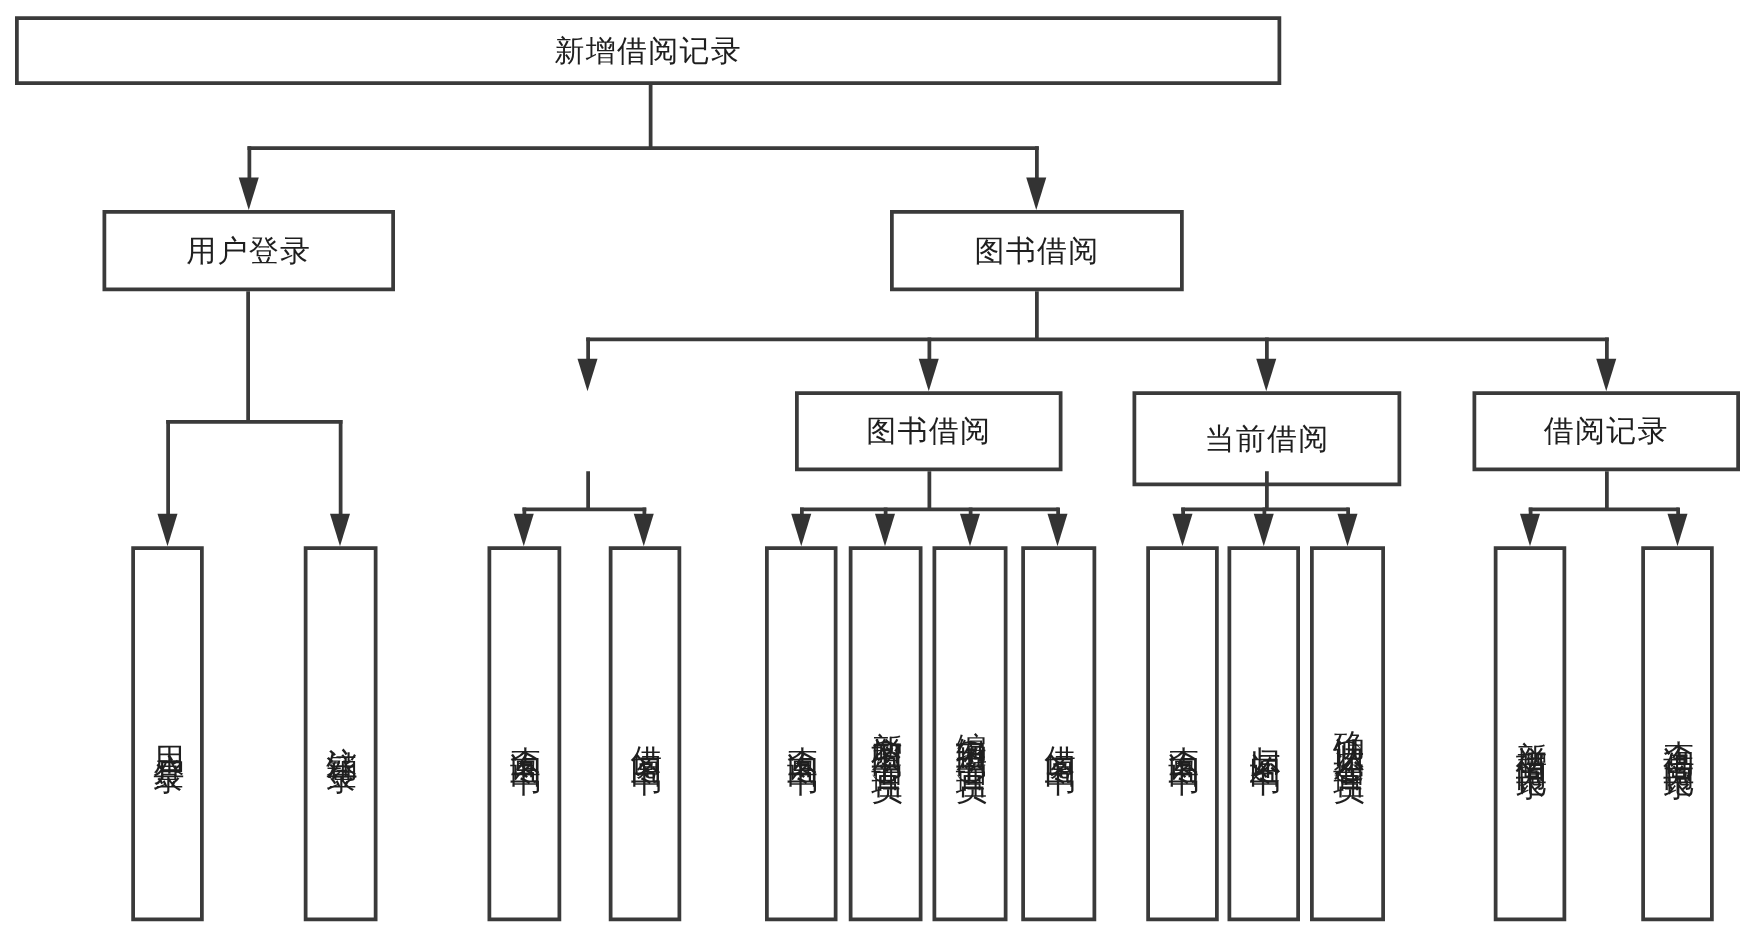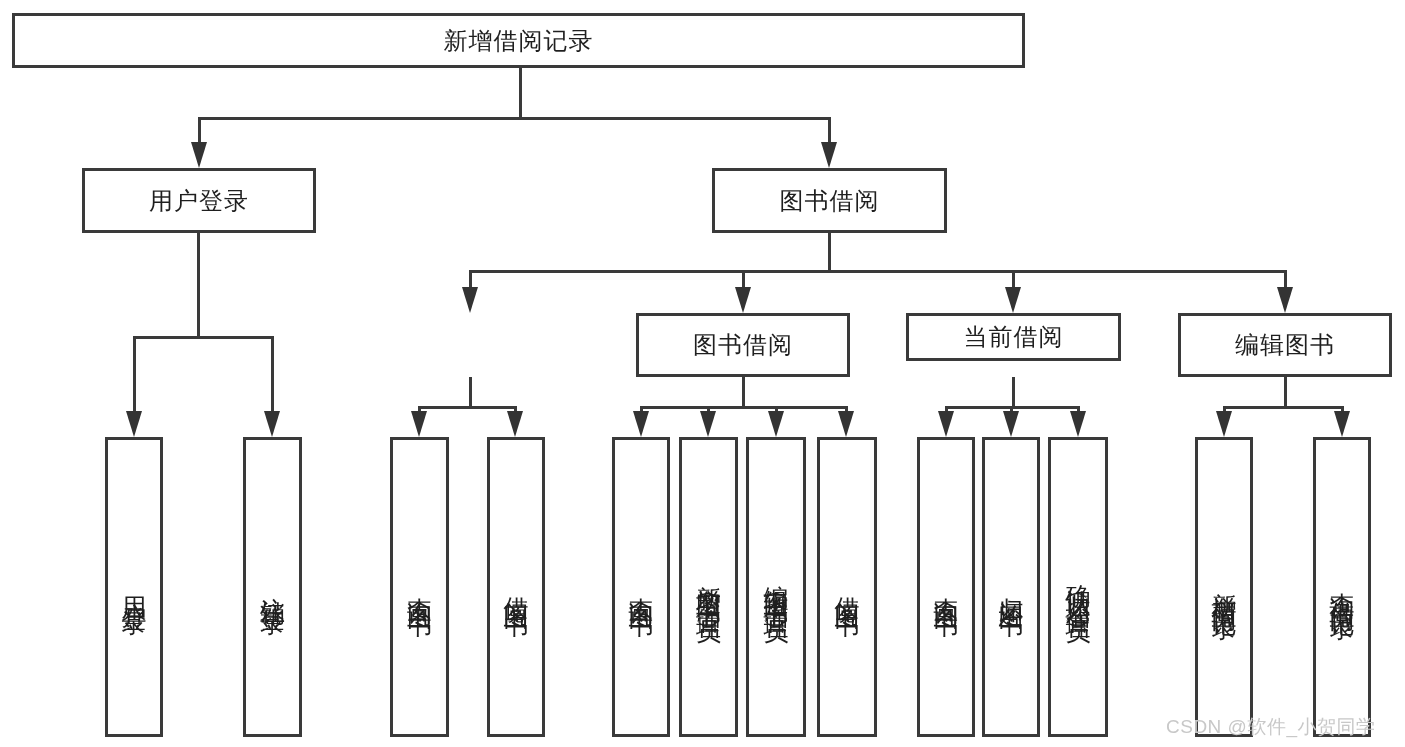--- a/index.html
+++ b/index.html
@@ -80,22 +80,22 @@
   <div class="vl" style="left:469px; top:270px; height:19px;"></div>
   <div class="ah" style="left:462px; top:287px;"></div>
   <div class="vl" style="left:742px; top:270px; height:19px;"></div>
   <div class="ah" style="left:735px; top:287px;"></div>
   <div class="vl" style="left:1012px; top:270px; height:19px;"></div>
   <div class="ah" style="left:1005px; top:287px;"></div>
   <div class="vl" style="left:1284px; top:270px; height:19px;"></div>
   <div class="ah" style="left:1277px; top:287px;"></div>
 
   <div class="node h" style="left:636px; top:313px; width:214px; height:64px;">图书借阅</div>
-  <div class="node h" style="left:906px; top:313px; width:215px; height:48px;">当前借阅</div>
-  <div class="node h" style="left:1178px; top:313px; width:214px; height:64px;">编辑图书</div>
+  <div class="node h" style="left:906px; top:313px; width:215px; height:76px;">当前借阅</div>
+  <div class="node h" style="left:1178px; top:313px; width:214px; height:64px;">借阅记录</div>
 
   <div class="vl" style="left:469px; top:377px; height:31px;"></div>
   <div class="hl" style="left:418px; top:406px; width:99px;"></div>
   <div class="vl" style="left:418px; top:406px; height:7px;"></div>
   <div class="ah" style="left:411px; top:411px;"></div>
   <div class="vl" style="left:514px; top:406px; height:7px;"></div>
   <div class="ah" style="left:507px; top:411px;"></div>
 
   <div class="vl" style="left:742px; top:377px; height:31px;"></div>
   <div class="hl" style="left:640px; top:406px; width:207px;"></div>
@@ -135,15 +135,14 @@
   <div class="node v" style="left:746px; top:437px; width:60px; height:300px;">编辑图书（管理员）</div>
   <div class="node v" style="left:817px; top:437px; width:60px; height:300px;">借阅图书</div>
 
   <div class="node v" style="left:917px; top:437px; width:58px; height:300px;">查询图书</div>
   <div class="node v" style="left:982px; top:437px; width:58px; height:300px;">归还图书</div>
   <div class="node v" style="left:1048px; top:437px; width:60px; height:300px;">确认归还（管理员）</div>
 
   <div class="node v" style="left:1195px; top:437px; width:58px; height:300px;">新增借阅记录</div>
   <div class="node v" style="left:1313px; top:437px; width:58px; height:300px;">查询借阅记录</div>
 
-  <div class="watermark">CSDN @软件_小贺同学</div>
 
 </div>
 
 </body></html>

